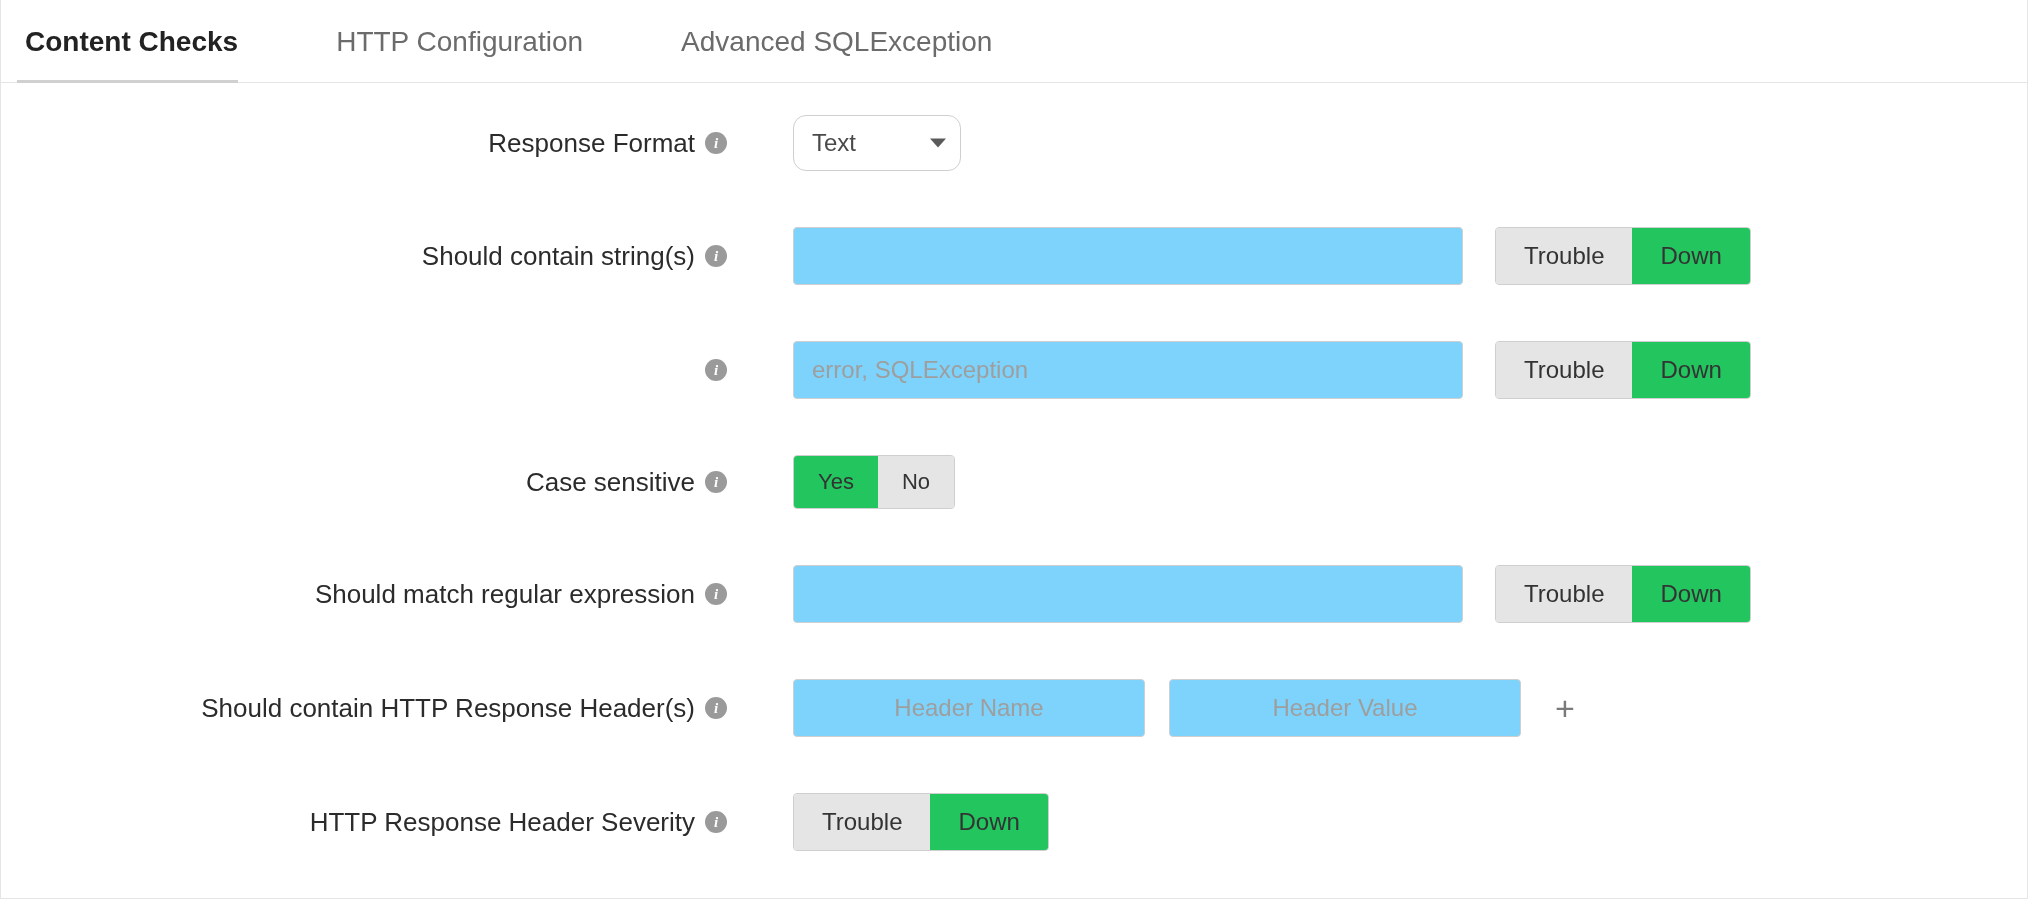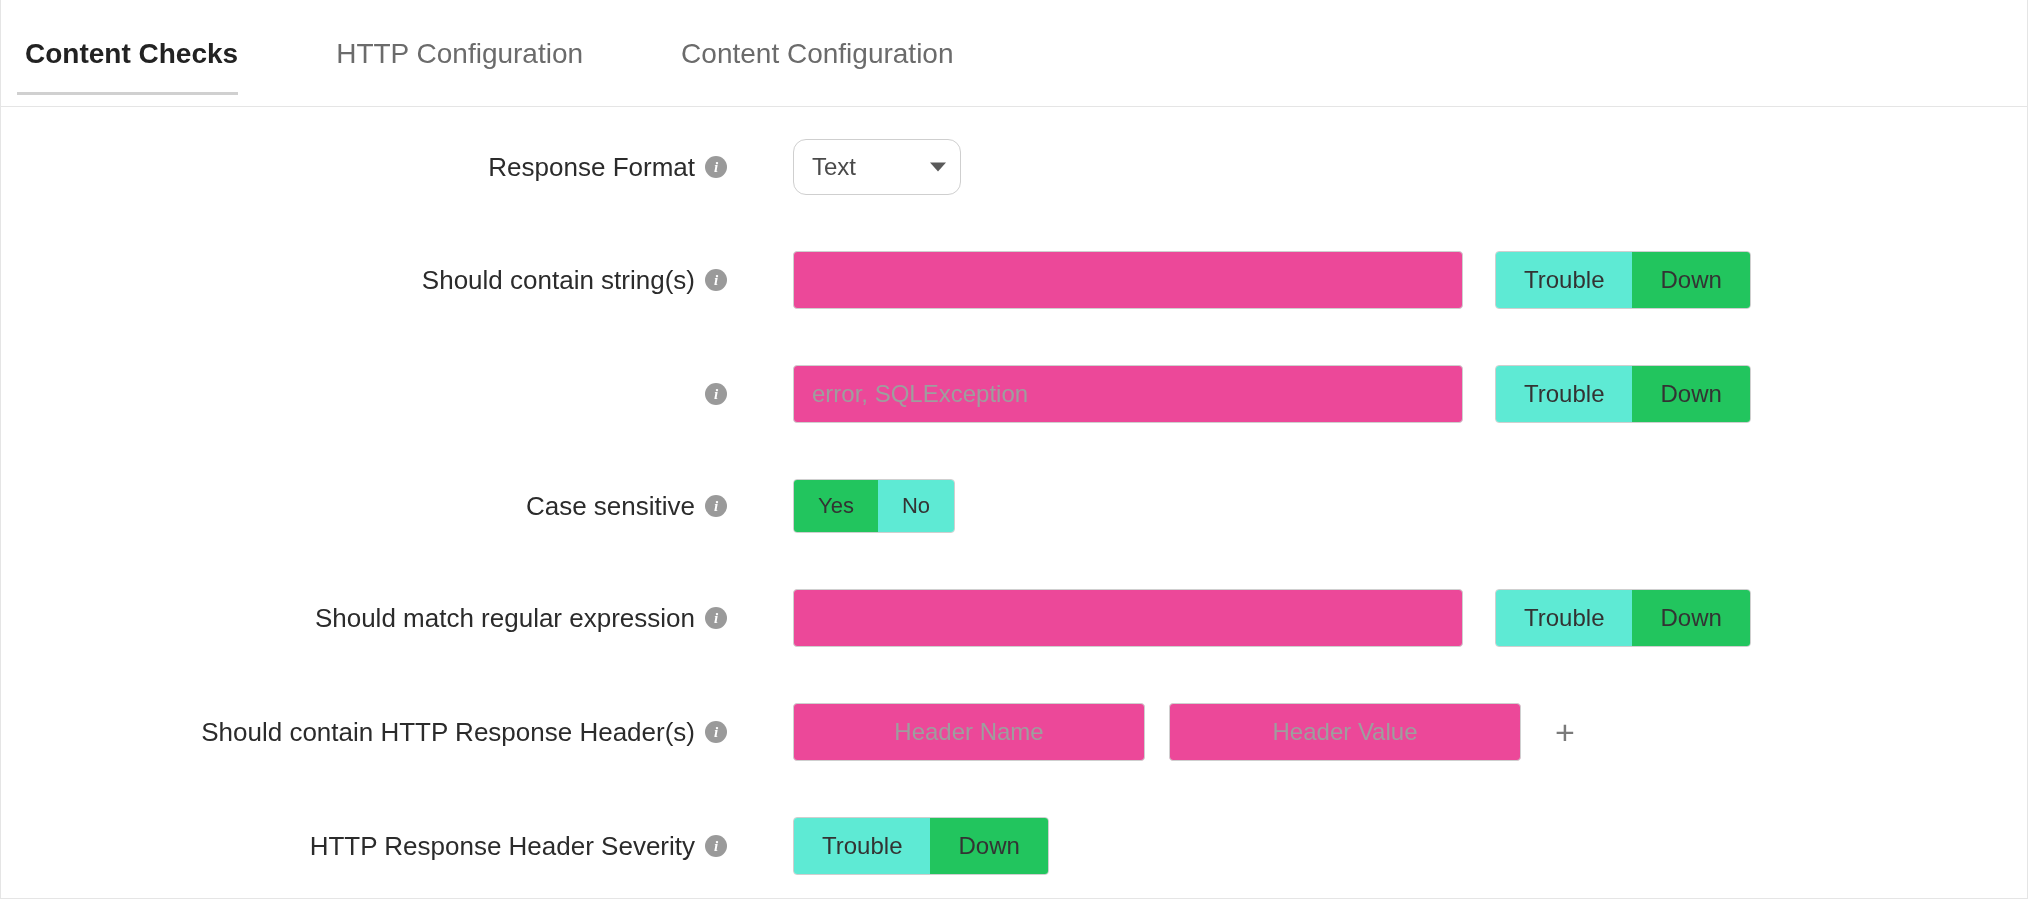--- a/index.html
+++ b/index.html
@@ -15,21 +15,21 @@
     margin: 0;
     border: 1px solid #e5e5e5;
     border-top: none;
     width: 100%;
     height: 100%;
   }
   .tabs {
     display: flex;
     gap: 0;
     border-bottom: 1px solid #e5e5e5;
-    padding: 12px 8px;
+    padding: 0 8px;
   }
   .tab {
     padding: 26px 28px 24px 16px;
     font-size: 28px;
     color: #6b6b6b;
     cursor: pointer;
     position: relative;
     margin-right: 54px;
   }
   .tab.active {
@@ -109,21 +109,21 @@
     border-right: 8px solid transparent;
     border-top: 9px solid #5a5a5a;
   }
   .text-input {
     border: 1px solid #cfcfcf;
     border-radius: 4px;
     height: 58px;
     padding: 12px 18px;
     font-size: 24px;
     color: #333;
-    background: #ec4899;
+    background: #7dd3fc;
     outline: none;
   }
   .text-input::placeholder { color: #9e9e9e; }
   .w-wide { width: 670px; }
   .w-mid  { width: 352px; text-align: center; }
   .toggle-group {
     display: inline-flex;
     border: 1px solid #cfcfcf;
     border-radius: 4px;
     overflow: hidden;
@@ -134,21 +134,21 @@
     display: inline-flex;
     align-items: center;
     font-size: 24px;
     color: #333;
     background: #22c55e;
     cursor: pointer;
     border: none;
     height: 100%;
   }
   .toggle-btn.selected {
-    background: #5eead4;
+    background: #e5e5e5;
   }
   .toggle-group.small { height: 54px; }
   .toggle-group.small .toggle-btn { font-size: 22px; padding: 0 24px; }
   .plus-icon {
     font-size: 34px;
     color: #7a7a7a;
     cursor: pointer;
     line-height: 1;
     user-select: none;
     width: 40px;
@@ -156,21 +156,21 @@
   }
 </style>
 </head>
 <body>
 
 <div class="panel">
 
   <div class="tabs">
     <div class="tab active">Content Checks</div>
     <div class="tab">HTTP Configuration</div>
-    <div class="tab">Content Configuration</div>
+    <div class="tab">Advanced SQLException</div>
   </div>
 
   <div class="form">
 
     <div class="row">
       <div class="label-col">
         <span>Response Format</span>
         <span class="info-icon">i</span>
       </div>
       <div class="ctrl-col">

